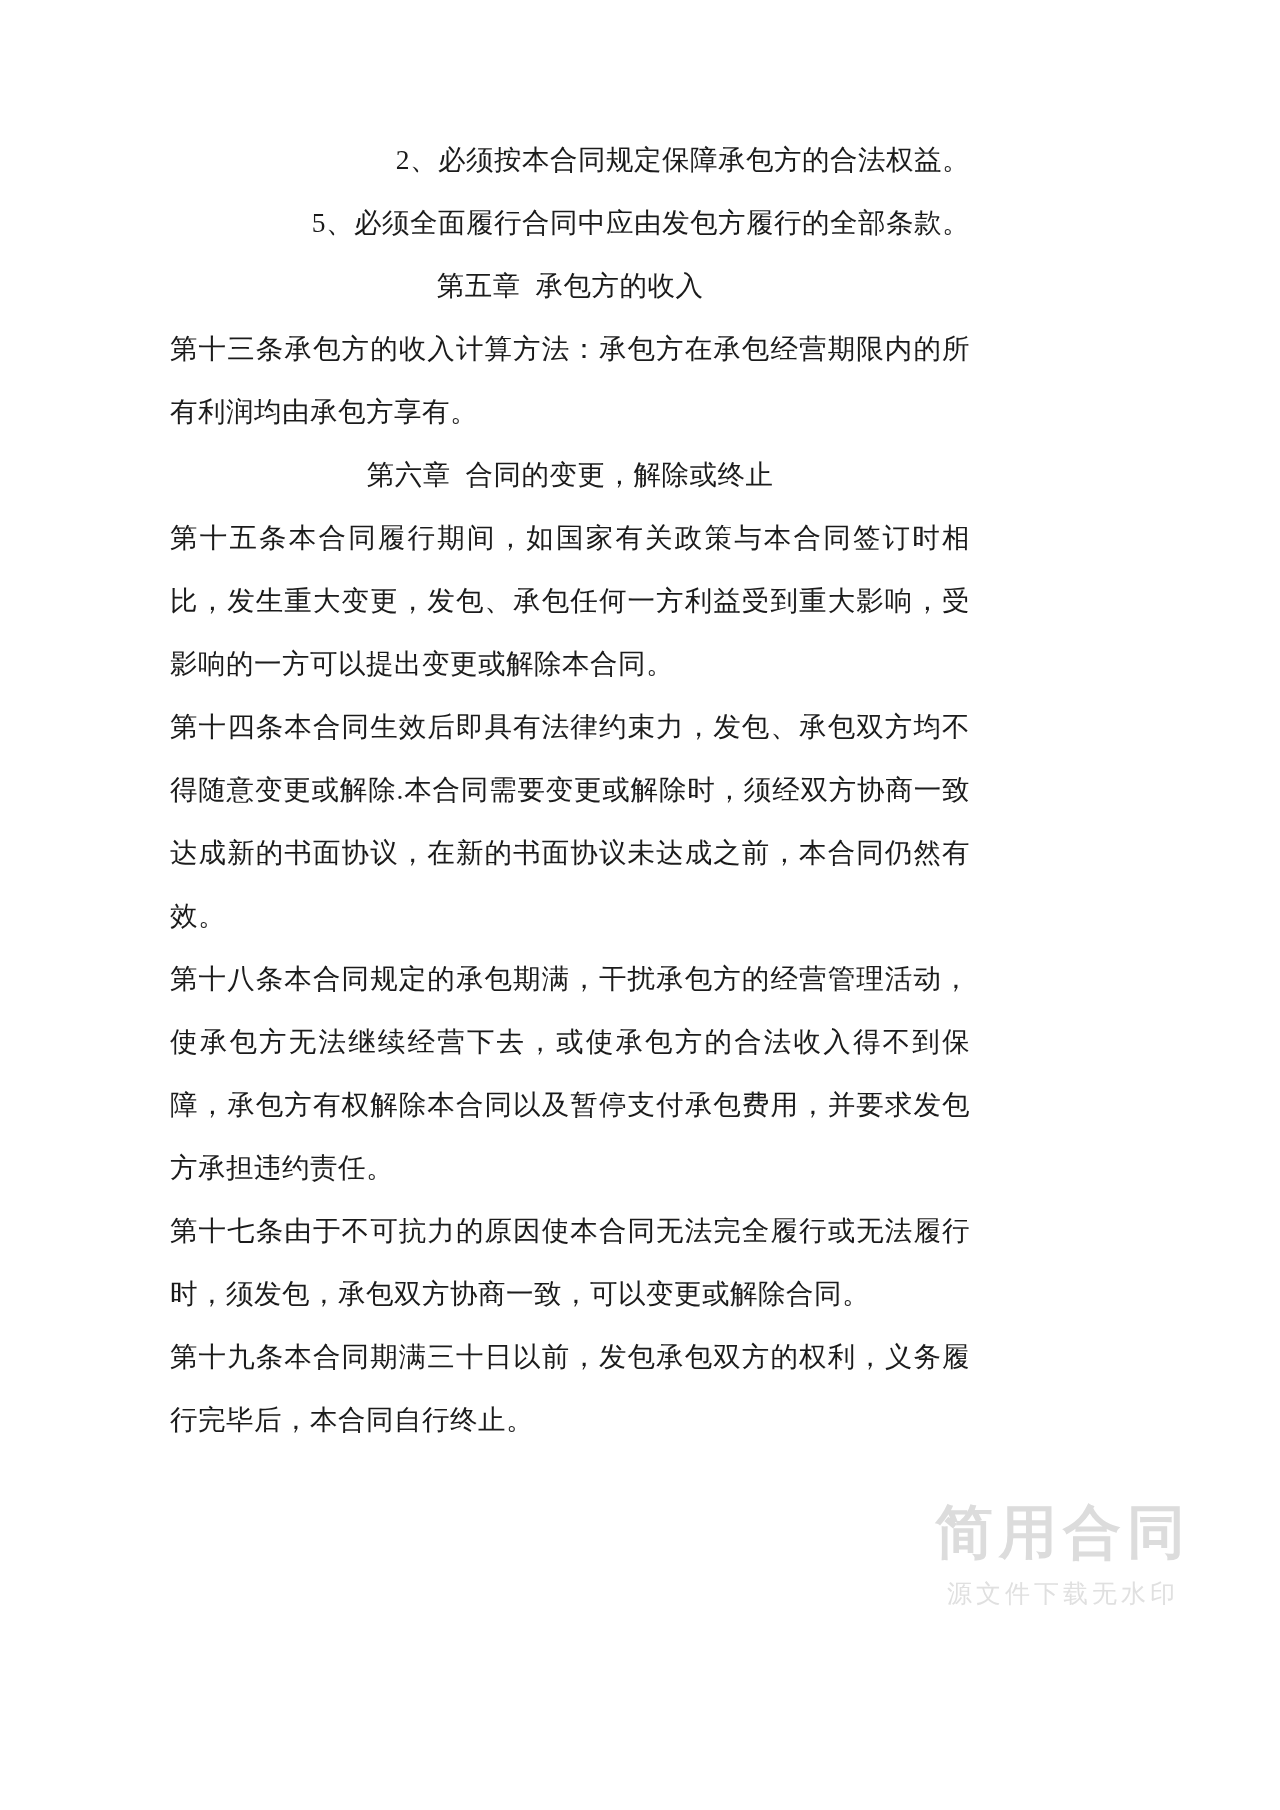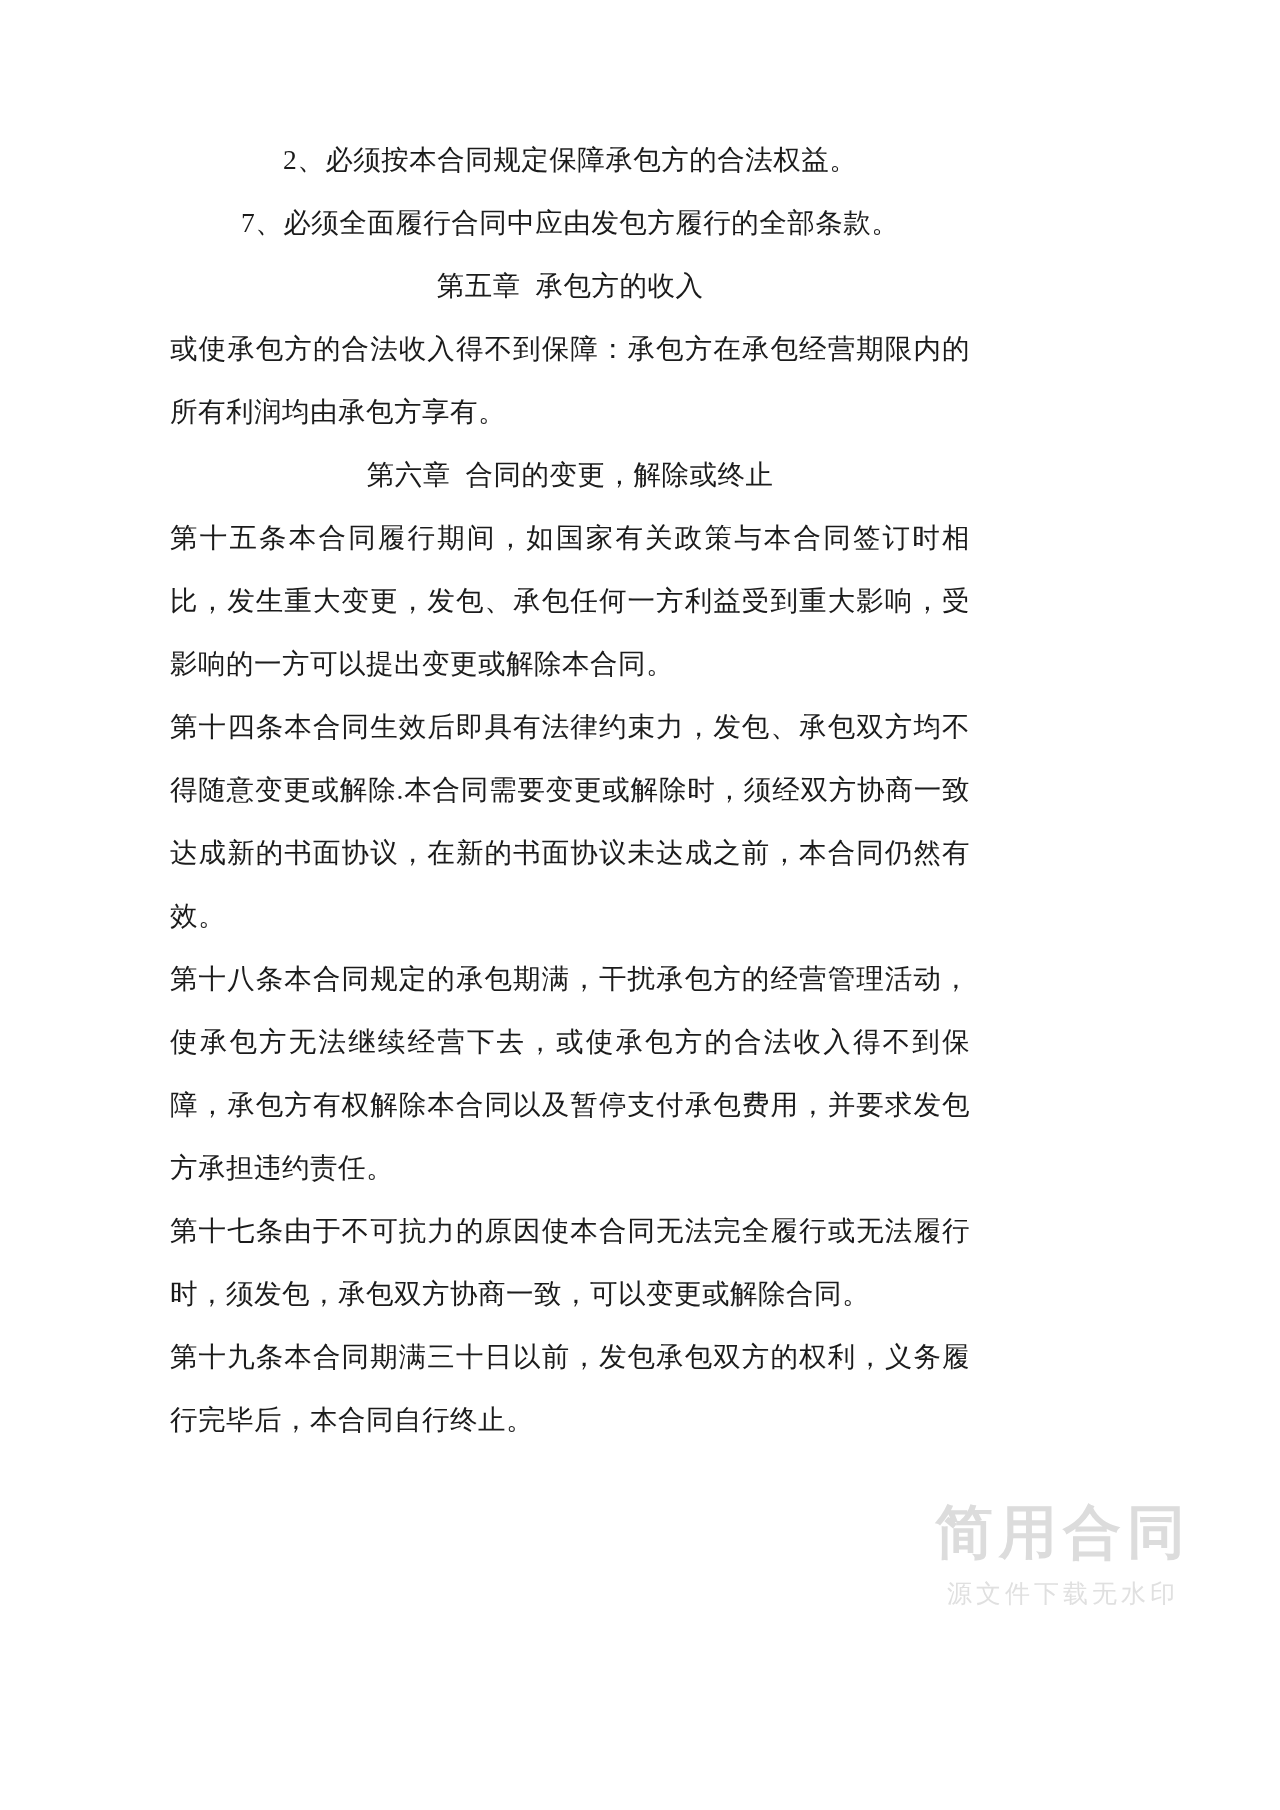--- a/index.html
+++ b/index.html
@@ -37,21 +37,21 @@
     letter-spacing: 0.5px;
     text-align: justify;
     text-justify: inter-character;
     margin: 0 0 0 0;
     font-family: "Liberation Serif", "DejaVu Serif", serif;
     white-space: pre-wrap;
     word-break: break-all;
   }
 
   .para.list-item {
-    text-align: center;
+    text-align: right;
   }
 
   .para.heading {
     text-align: center;
   }
 
   .watermark {
     position: absolute;
     right: 52px;
     bottom: 200px;
@@ -80,23 +80,23 @@
   }
 </style>
 </head>
 <body>
 
 <div class="page">
 
   <div class="doc-body">
 
     <p class="para list-item">2、必须按本合同规定保障承包方的合法权益。</p>
-    <p class="para list-item">7、必须全面履行合同中应由发包方履行的全部条款。</p>
+    <p class="para list-item">5、必须全面履行合同中应由发包方履行的全部条款。</p>
     <p class="para heading">第五章  承包方的收入</p>
-    <p class="para">或使承包方的合法收入得不到保障：承包方在承包经营期限内的所有利润均由承包方享有。</p>
+    <p class="para">第十三条承包方的收入计算方法：承包方在承包经营期限内的所有利润均由承包方享有。</p>
     <p class="para heading">第六章  合同的变更，解除或终止</p>
     <p class="para">第十五条本合同履行期间，如国家有关政策与本合同签订时相比，发生重大变更，发包、承包任何一方利益受到重大影响，受影响的一方可以提出变更或解除本合同。</p>
     <p class="para">第十四条本合同生效后即具有法律约束力，发包、承包双方均不得随意变更或解除.本合同需要变更或解除时，须经双方协商一致达成新的书面协议，在新的书面协议未达成之前，本合同仍然有效。</p>
     <p class="para">第十八条本合同规定的承包期满，干扰承包方的经营管理活动，使承包方无法继续经营下去，或使承包方的合法收入得不到保障，承包方有权解除本合同以及暂停支付承包费用，并要求发包方承担违约责任。</p>
     <p class="para">第十七条由于不可抗力的原因使本合同无法完全履行或无法履行时，须发包，承包双方协商一致，可以变更或解除合同。</p>
     <p class="para">第十九条本合同期满三十日以前，发包承包双方的权利，义务履行完毕后，本合同自行终止。</p>
 
   </div>
 
   <div class="watermark">

